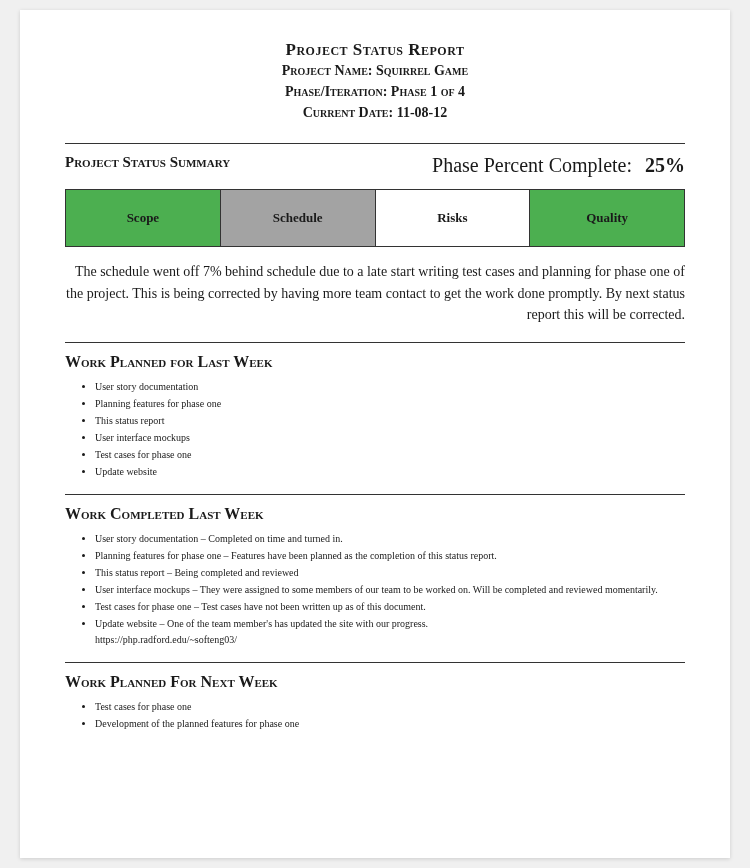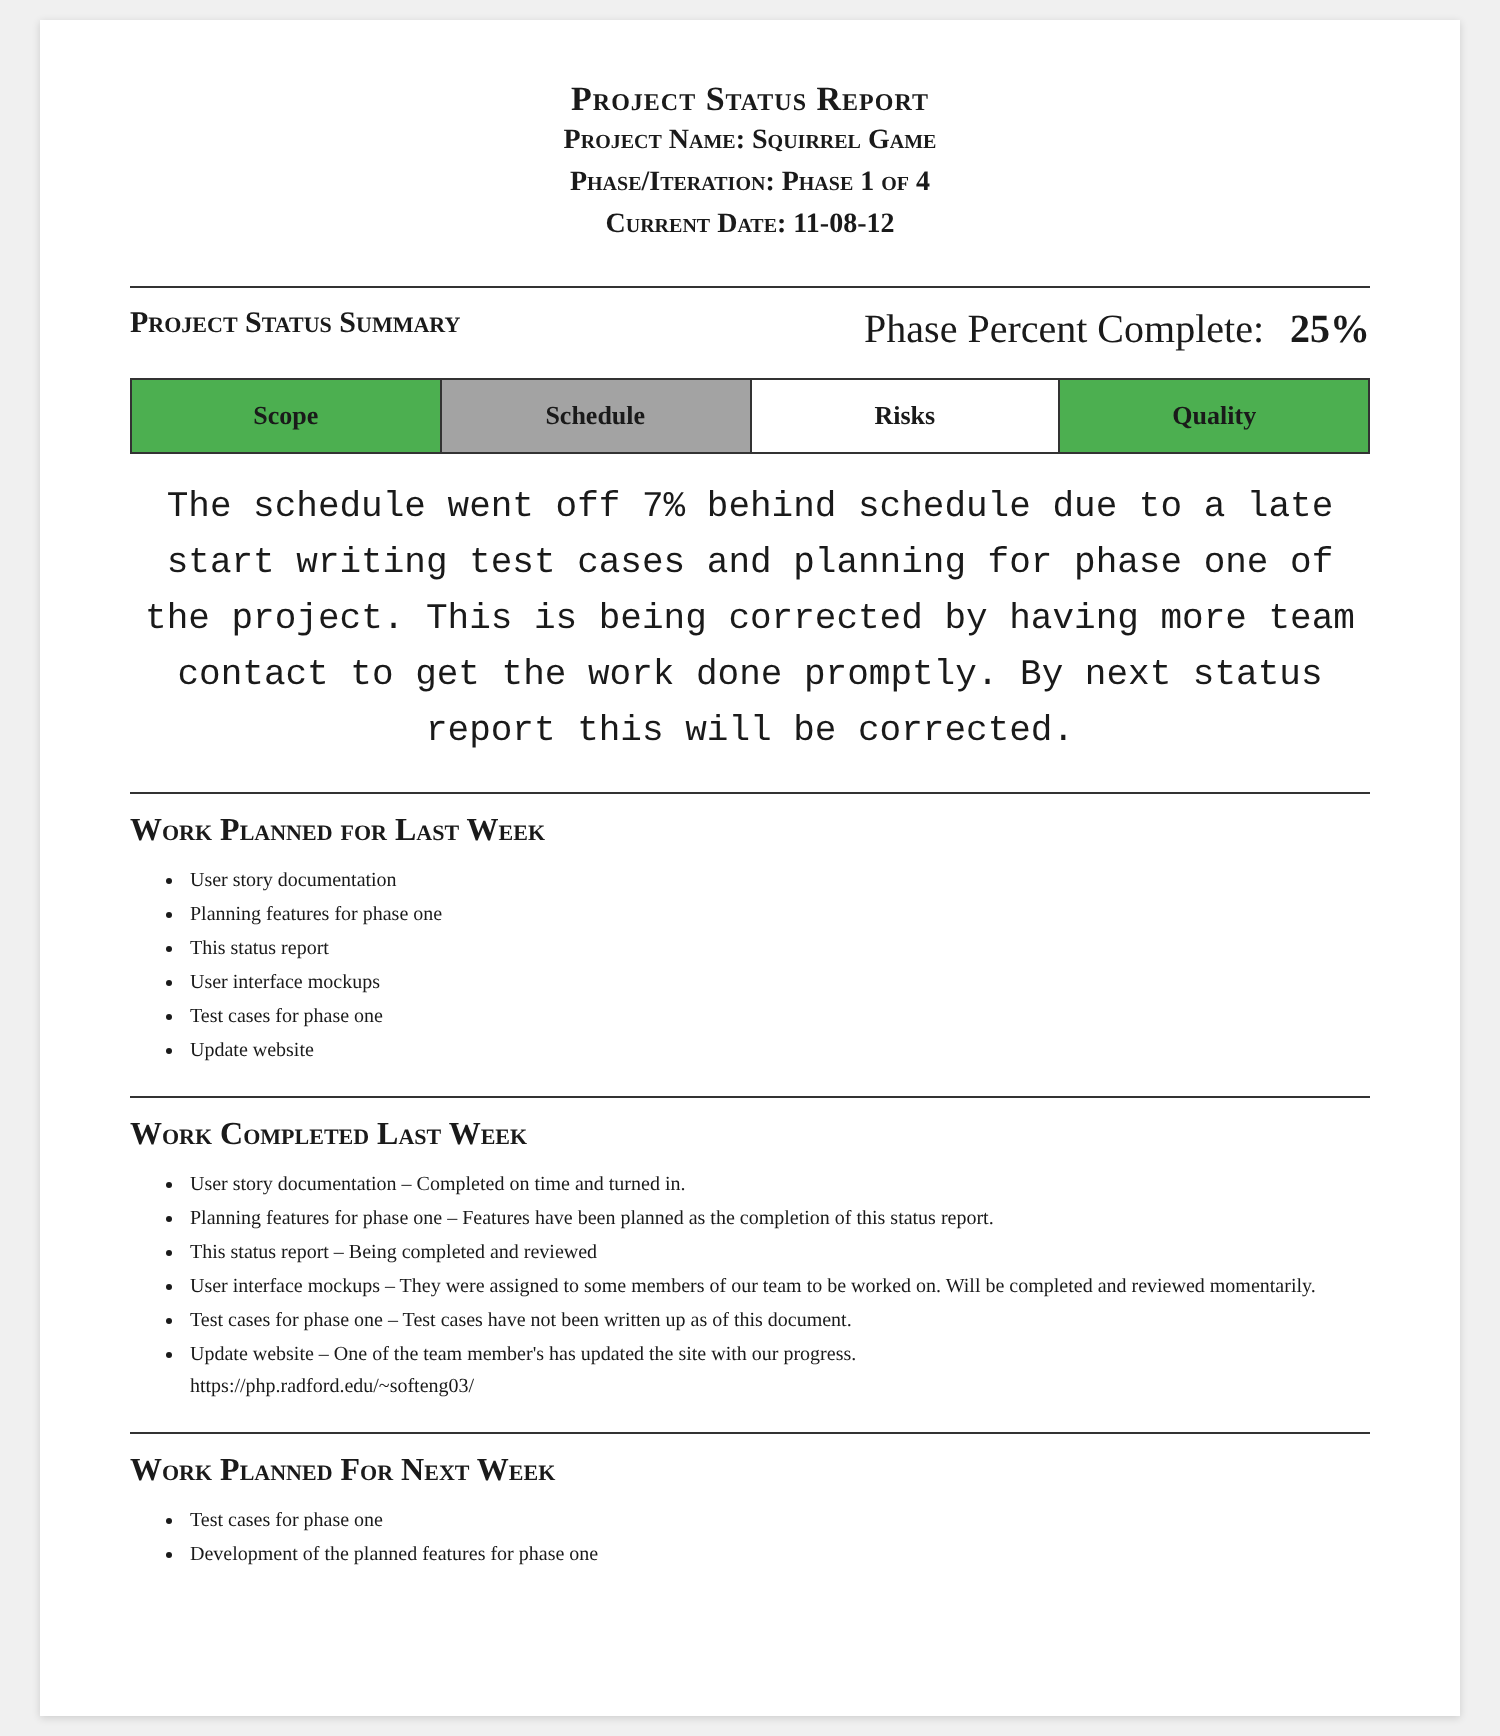--- a/index.html
+++ b/index.html
@@ -66,38 +66,37 @@
     }
     .status-bar {
       display: flex;
       width: 100%;
       margin-bottom: 14px;
       border: 1px solid #333;
     }
     .status-bar-item {
       flex: 1;
       text-align: center;
-      padding: 10px 4px;
+      padding: 20px 4px;
       font-size: 13px;
       font-weight: bold;
       color: #1a1a1a;
       border-right: 1px solid #333;
     }
     .status-bar-item:last-child {
       border-right: none;
     }
     .bg-green { background: #4caf50; }
     .bg-yellow { background: #a3a3a3; }
     .bg-white { background: #ffffff; }
     .summary-text {
-      font-size: 18px;
+      font-size: 14px;
       line-height: 1.55;
       margin-bottom: 16px;
-      text-align: center;
-      font-family: Liberation Mono, monospace;
+      text-align: right;
     }
     .section-heading {
       font-variant: small-caps;
       font-weight: bold;
       font-size: 16px;
       margin-top: 10px;
       margin-bottom: 8px;
       color: #1a1a1a;
     }
     ul {

